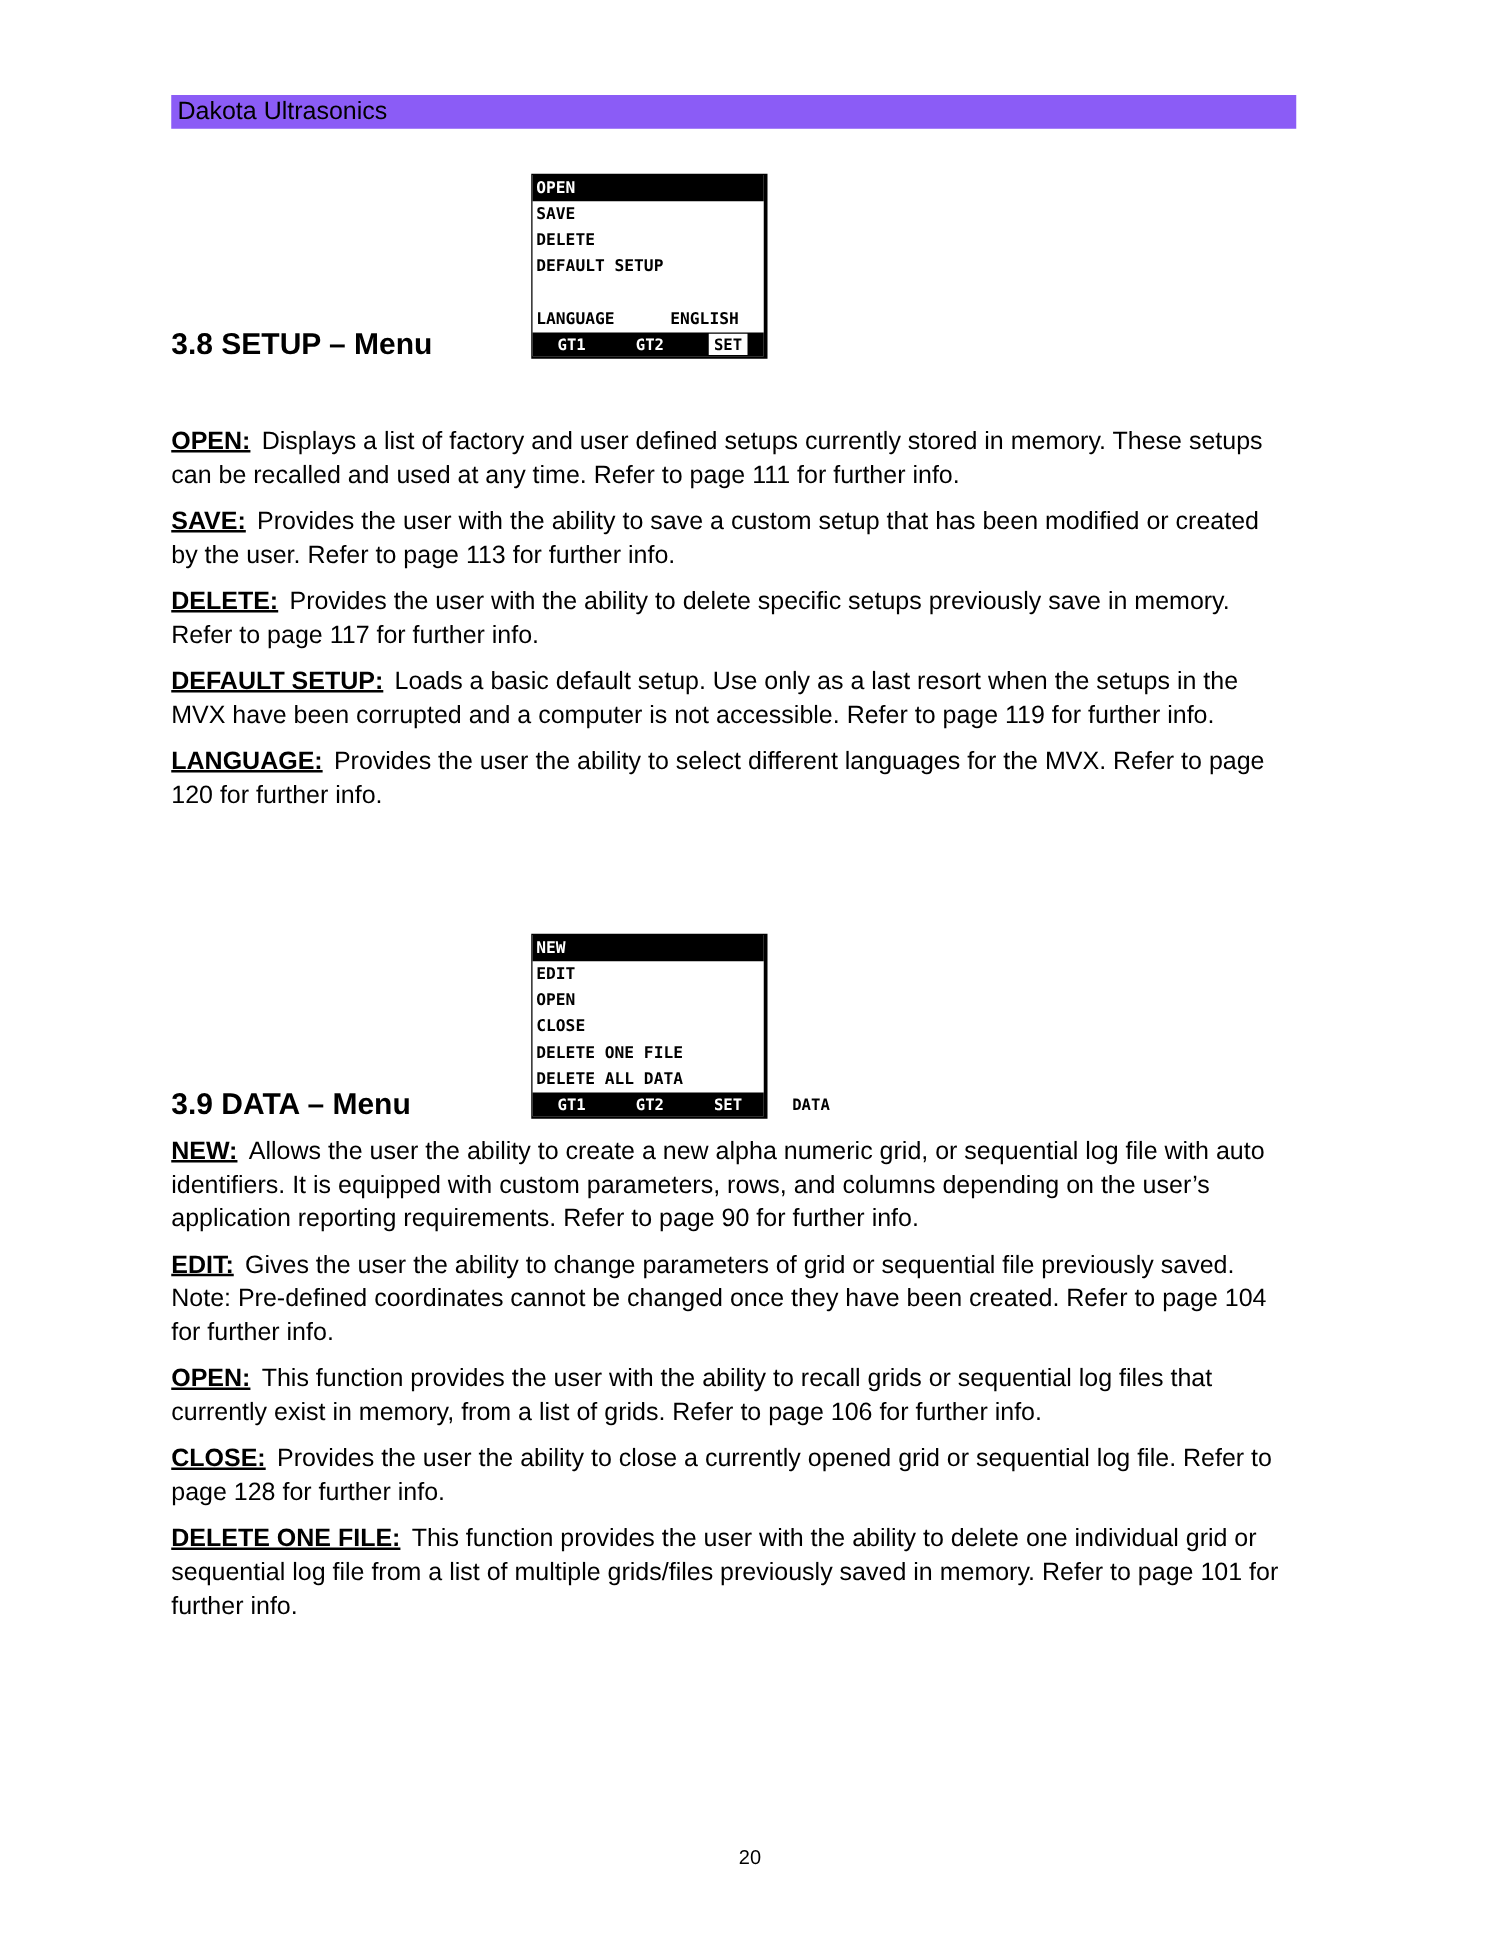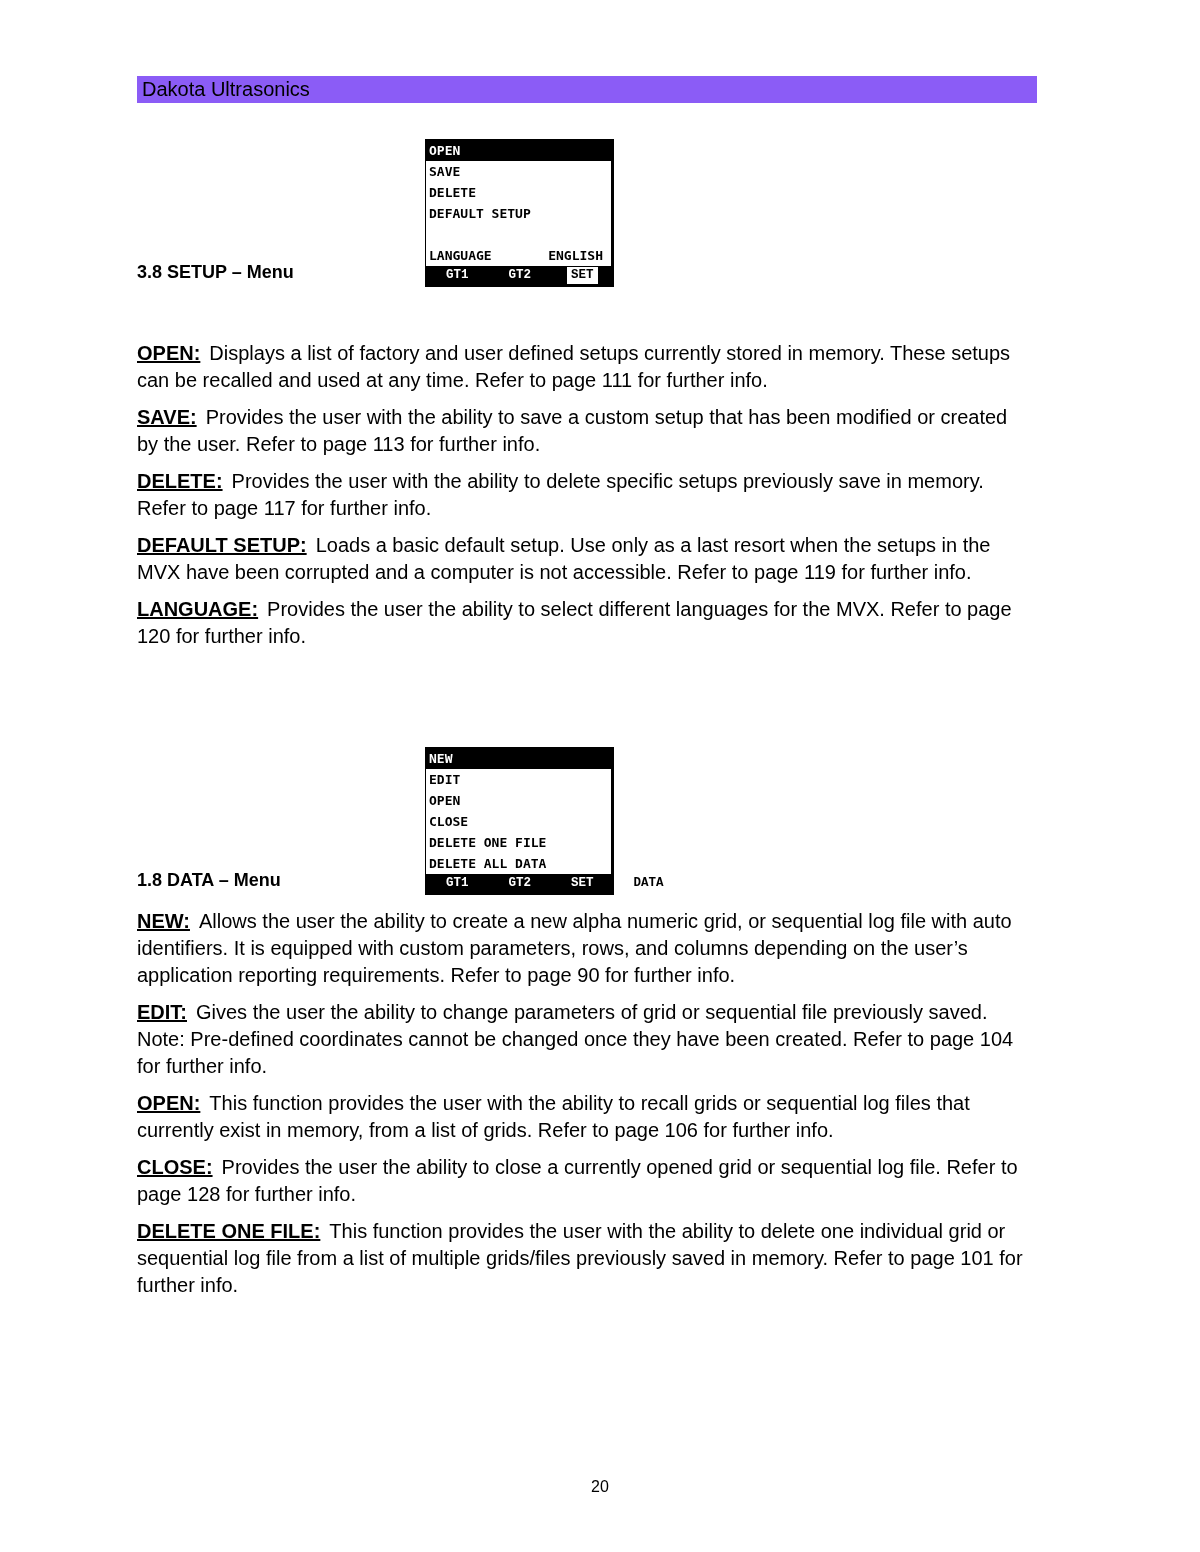--- a/index.html
+++ b/index.html
@@ -26,21 +26,21 @@
     font-size: 20px;
     line-height: 27px;
     color: #000;
   }
 
   
   .section-heading {
     position: absolute;
     left: 137px;
     margin: 0;
-    font-size: 18px;
+    font-size: 24px;
     font-weight: bold;
     font-family: "Liberation Sans", sans-serif;
   }
   #heading-setup { top: 262px; }
   #heading-data  { top: 870px; }
 
   
   .lcd {
     position: absolute;
     left: 425px;
@@ -64,37 +64,36 @@
     overflow: hidden;
   }
   .lcd-item.selected {
     background: #000;
     color: #fff;
   }
   .lcd-item.blank { height: 21px; }
   .lcd-item.lang {
     display: flex;
     justify-content: space-between;
-    padding-right: 8px;
+    padding-right: 20px;
   }
   .lcd-tabs {
     height: 19px;
     background: #000;
     color: #fff;
     display: flex;
     align-items: center;
     justify-content: space-evenly;
     font-size: 12.5px;
   }
   .lcd-tabs .tab {
     display: inline-block;
     line-height: 17px;
     padding: 0 4px;
     margin: 1px 16px;
-    font-family: Liberation Mono, monospace;
   }
   .lcd-tabs .tab.active {
     background: #fff;
     color: #000;
   }
 
   
   .defs {
     position: absolute;
     left: 137px;
@@ -176,21 +175,21 @@
     <div class="lcd-item">DELETE ONE FILE</div>
     <div class="lcd-item">DELETE ALL DATA</div>
     <div class="lcd-tabs">
       <span class="tab">GT1</span>
       <span class="tab">GT2</span>
       <span class="tab">SET</span>
       <span class="tab active">DATA</span>
     </div>
   </div>
 
-  <h1 class="section-heading" id="heading-data">1.8 DATA – Menu</h1>
+  <h1 class="section-heading" id="heading-data">3.9 DATA – Menu</h1>
 
   <div class="defs" id="defs-data">
     <p class="def">
       <span class="def-label">NEW:</span><span>Allows the user the ability to create a new alpha numeric grid, or sequential log file with auto identifiers.  It is equipped with custom parameters, rows, and columns depending on the user’s application reporting requirements.  Refer to page 90 for further info.</span>
     </p>
     <p class="def">
       <span class="def-label">EDIT:</span><span>Gives the user the ability to change parameters of grid or sequential file previously saved.  Note:  Pre-defined coordinates cannot be changed once they have been created.  Refer to page 104 for further info.</span>
     </p>
     <p class="def">
       <span class="def-label">OPEN:</span><span>This function provides the user with the ability to recall grids or sequential log files that currently exist in memory, from a list of grids.  Refer to page 106 for further info.</span>

